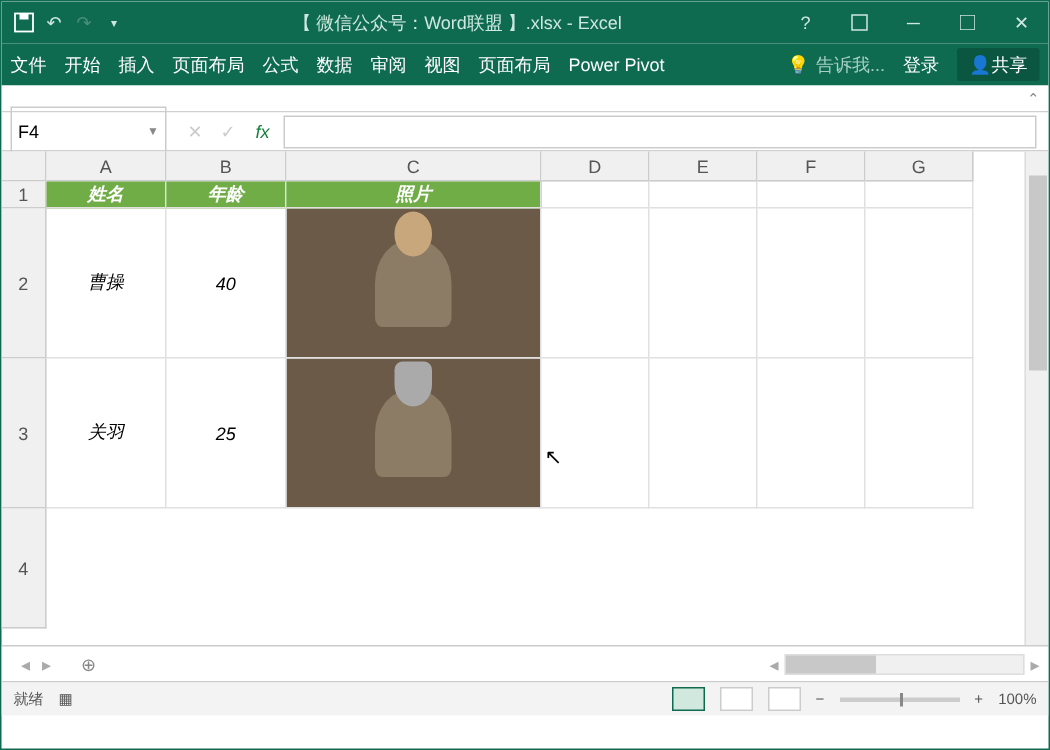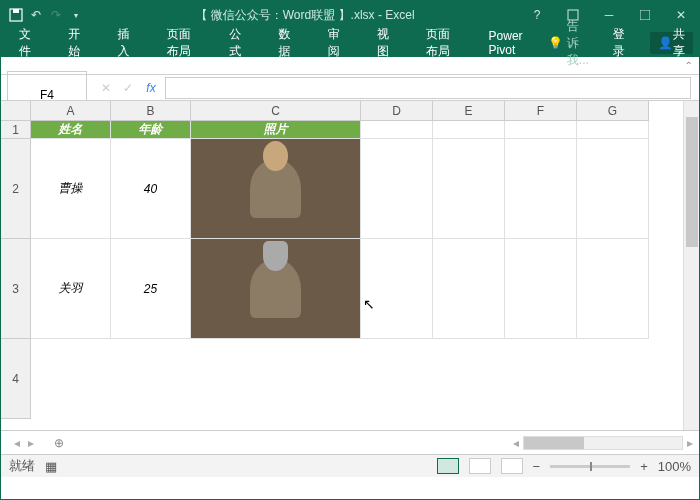--- a/index.html
+++ b/index.html
@@ -4,30 +4,30 @@
 <style>
 *{box-sizing:border-box;margin:0;padding:0;font-family:"Microsoft YaHei",sans-serif;}
 body{width:700px;height:500px;background:#fff;overflow:hidden;border:1px solid #0f6b50;}
 .titlebar{height:28px;background:#0f6b50;display:flex;align-items:center;color:#fff;font-size:12px;}
 .qat{display:flex;align-items:center;gap:2px;padding:0 6px;}
 .qat .ic{width:18px;height:18px;display:flex;align-items:center;justify-content:center;}
 .title-txt{flex:1;text-align:center;color:#cfe8df;}
 .winbtns{display:flex;}
 .winbtns .wb{width:36px;height:28px;display:flex;align-items:center;justify-content:center;color:#cfe8df;}
 .ribbon{height:28px;background:#0f6b50;display:flex;align-items:center;color:#fff;font-size:12px;}
-.ribbon .tab{padding:0 18px;height:28px;display:flex;align-items:center;cursor:pointer;}
+.ribbon .tab{padding:0 6px;height:28px;display:flex;align-items:center;cursor:pointer;}
 .ribbon .spacer{flex:1;}
 .ribbon .tell{display:flex;align-items:center;gap:4px;padding:0 6px;color:#a7d0c2;}
 .ribbon .share{background:#0a5640;padding:0 8px;height:22px;margin:0 6px;display:flex;align-items:center;border-radius:2px;}
 .collapse{height:18px;background:#fff;border-bottom:1px solid #d0d0d0;display:flex;justify-content:flex-end;align-items:center;padding-right:6px;color:#888;font-size:10px;}
 .namebar{height:26px;display:flex;align-items:center;border-bottom:1px solid #d0d0d0;font-size:12px;background:#fff;}
-.namebox{width:80px;height:22px;border:1px solid #ccc;margin-left:6px;display:flex;align-items:center;justify-content:space-between;padding:16px 4px;flex-direction:column;}
+.namebox{width:104px;height:22px;border:1px solid #ccc;margin-left:6px;display:flex;align-items:center;justify-content:space-between;padding:16px 4px;}
 .fx-ic{width:22px;height:22px;display:flex;align-items:center;justify-content:center;color:#777;}
 .fx-ic.dis{color:#ccc;}
-.fxlabel{font-style:italic;color:#3b82f6;padding-left:2px;}
+.fxlabel{font-style:italic;color:#15803d;padding-left:2px;}
 .fxbar{flex:1;height:22px;border:1px solid #ccc;margin:0 8px 0 4px;display:flex;align-items:center;}
 .grid-wrap{height:330px;display:flex;border-bottom:1px solid #ccc;position:relative;}
 .corner{width:30px;height:20px;border-right:1px solid #ccc;border-bottom:1px solid #ccc;background:#f0f0f0;position:absolute;top:0;left:0;}
 .colhdrs{position:absolute;top:0;left:30px;height:20px;display:flex;}
 .ch{border-right:1px solid #ccc;border-bottom:1px solid #ccc;background:#f0f0f0;color:#555;font-size:12px;display:flex;align-items:center;justify-content:center;}
 .rowhdrs{position:absolute;top:20px;left:0;width:30px;}
 .rh{border-right:1px solid #ccc;border-bottom:1px solid #ccc;background:#f0f0f0;color:#555;font-size:12px;display:flex;align-items:center;justify-content:center;}
 .cells{position:absolute;top:20px;left:30px;font-style:italic;}
 .row{display:flex;}
 .cell{border-right:1px solid #e0e0e0;border-bottom:1px solid #e0e0e0;font-size:12px;display:flex;align-items:center;justify-content:center;overflow:hidden;}
@@ -40,21 +40,21 @@
 .cursor{position:absolute;top:195px;left:362px;font-size:14px;color:#000;pointer-events:none;}
 .vscroll{position:absolute;right:0;top:0;width:16px;height:100%;background:#f0f0f0;border-left:1px solid #ddd;}
 .vthumb{position:absolute;top:16px;left:2px;width:12px;height:130px;background:#c8c8c8;}
 .sheettabs{height:24px;display:flex;align-items:center;border-bottom:1px solid #ccc;font-size:12px;background:#fff;}
 .stnav{width:46px;display:flex;justify-content:center;gap:8px;color:#aaa;}
 .stab{padding:2px 14px;border:1px solid #0f6b50;border-bottom:2px solid #0f6b50;background:#fff;}
 .stadd{width:24px;text-align:center;color:#888;}
 .hscroll{flex:1;display:flex;align-items:center;justify-content:flex-end;padding-right:6px;}
 .hsbar{width:160px;height:14px;background:#f0f0f0;border:1px solid #ddd;position:relative;}
 .hsthumb{position:absolute;left:0;top:0;width:60px;height:100%;background:#c8c8c8;}
-.status{height:22px;display:flex;align-items:center;font-size:13px;background:#f3f3f3;color:#555;padding:0 8px;gap:10px;}
+.status{height:22px;display:flex;align-items:center;font-size:10px;background:#f3f3f3;color:#555;padding:0 8px;gap:10px;}
 .status .sp{flex:1;}
 .viewbtn{width:22px;height:16px;border:1px solid #ccc;background:#fff;}
 .viewbtn.act{background:#d0e8dd;border-color:#0f6b50;}
 .zslider{width:80px;height:3px;background:#ccc;position:relative;}
 .zslider::after{content:"";position:absolute;left:50%;top:-3px;width:2px;height:9px;background:#888;}
 </style>
 </head>
 <body>
 
 <div class="titlebar">

